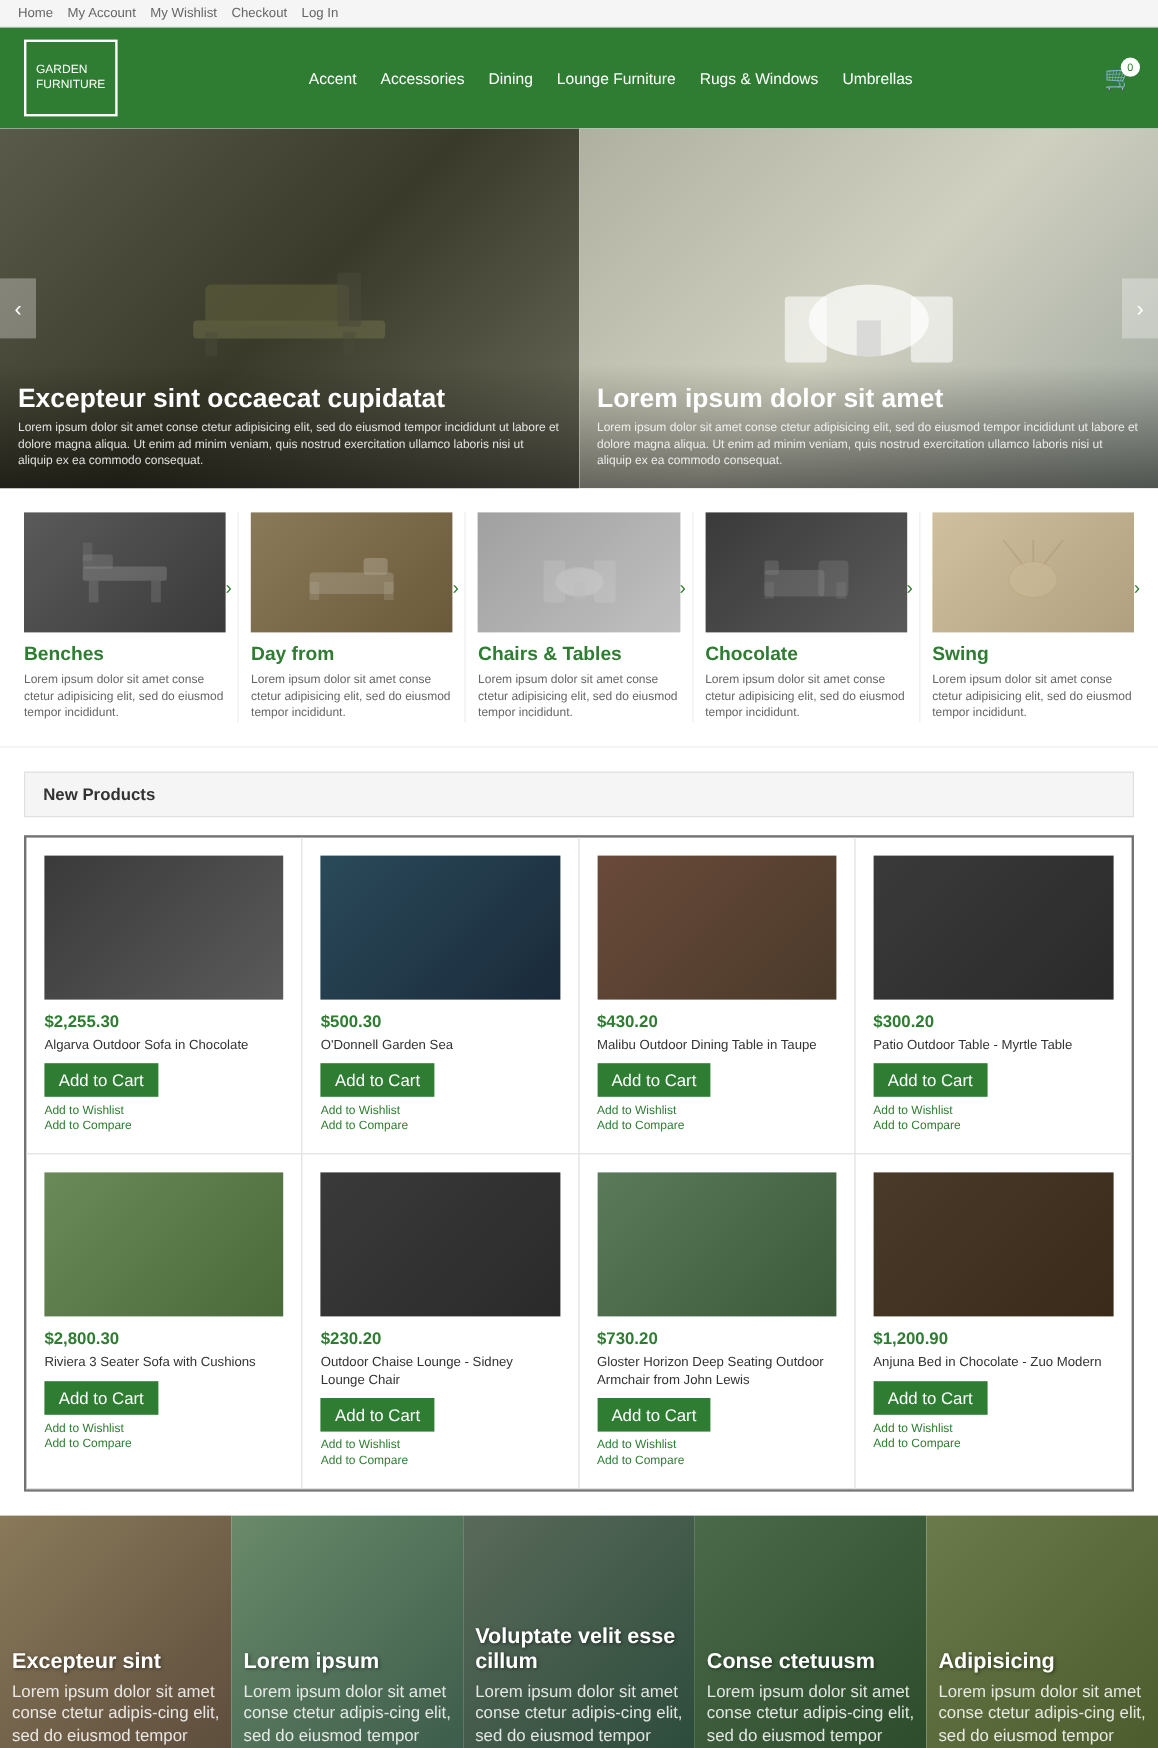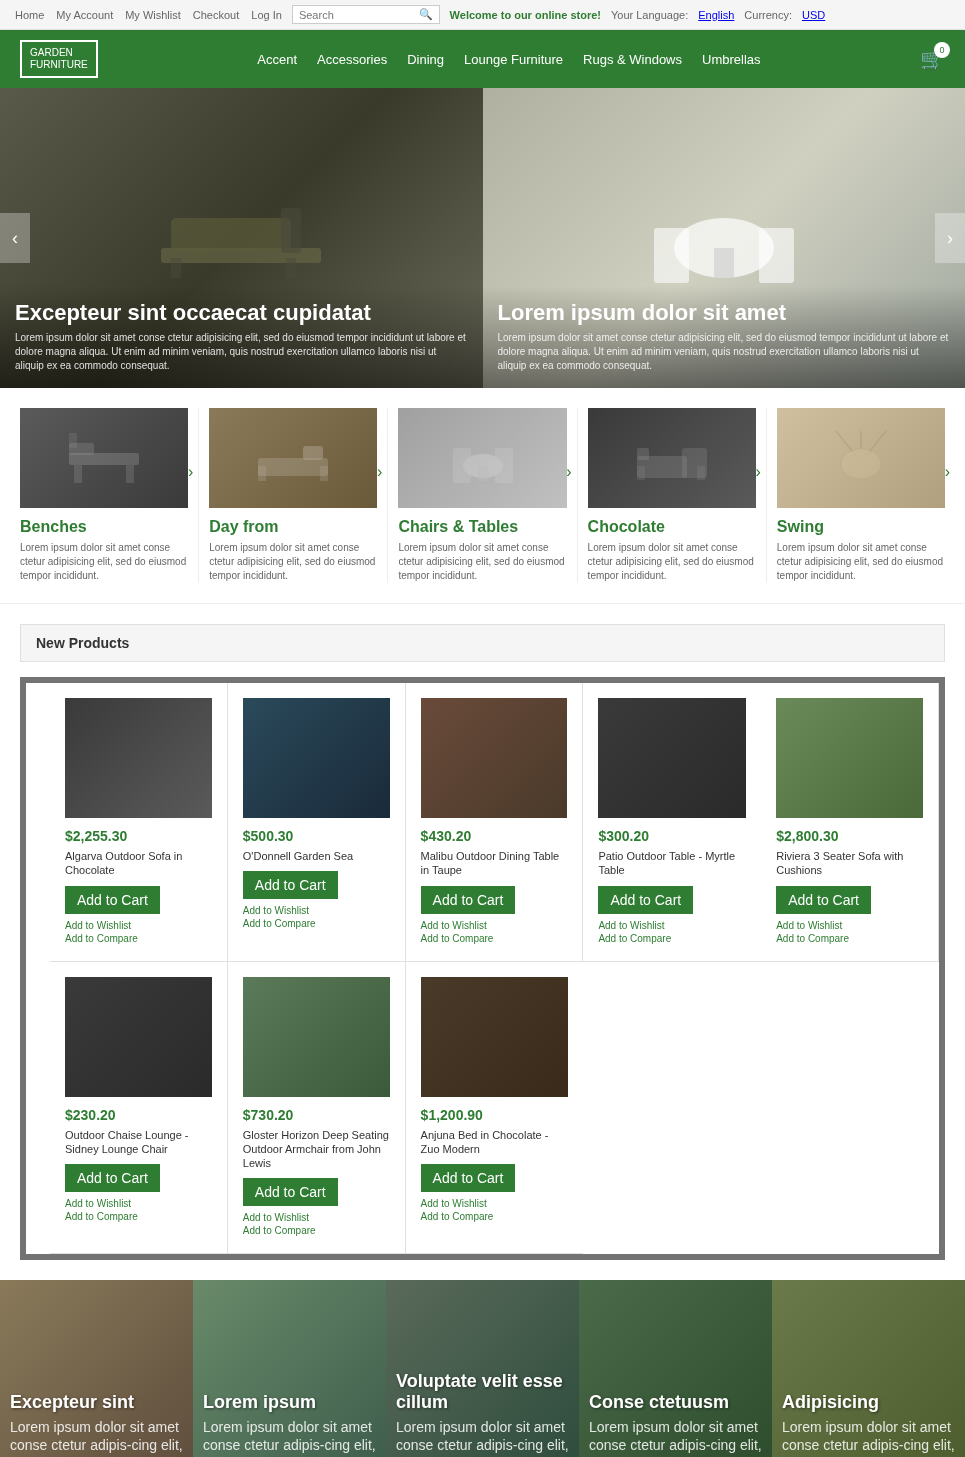--- a/index.html
+++ b/index.html
@@ -1,29 +1,29 @@
 <!DOCTYPE html>
 <html><head>
   <meta charset="utf-8">
   <style>
     * { margin: 0; padding: 0; box-sizing: border-box; }
     body { font-family: Arial, sans-serif; font-size: 12px; color: #333; background: #fff; width: 965px; }
 
     
-    .top-bar { background: #f5f5f5; border-bottom: 1px solid #e0e0e0; padding: 5px 15px; display: flex; align-items: center; font-size: 11px; color: #666; gap: 10px; }
+    .top-bar { background: #f5f5f5; border-bottom: 1px solid #e0e0e0; padding: 5px 15px; display: flex; justify-content: space-between; align-items: center; font-size: 11px; color: #666; }
     .top-bar-left { display: flex; gap: 12px; }
     .top-bar-left a { color: #666; text-decoration: none; }
     .top-bar-right { display: flex; align-items: center; gap: 10px; }
     .search-box { display: flex; align-items: center; border: 1px solid #ccc; background: #fff; padding: 2px 6px; }
     .search-box input { border: none; outline: none; font-size: 11px; width: 120px; }
     .welcome-text { color: #2e7d32; font-weight: bold; }
 
     
     .header { background: #2e7d32; padding: 10px 20px; display: flex; align-items: center; justify-content: space-between; }
-    .logo { border: 2px solid #fff; padding: 5px 8px; color: #fff; font-weight: bold; font-size: 14px; line-height: 1.2; }
+    .logo { border: 2px solid #fff; padding: 18px 8px; color: #fff; font-weight: bold; font-size: 14px; line-height: 1.2; }
     .logo span { font-size: 10px; font-weight: normal; display: block; }
     .nav { display: flex; gap: 20px; }
     .nav a { color: #fff; text-decoration: none; font-size: 13px; }
     .cart-icon { color: #fff; font-size: 20px; position: relative; }
     .cart-badge { background: #fff; color: #2e7d32; border-radius: 50%; width: 16px; height: 16px; font-size: 9px; display: flex; align-items: center; justify-content: center; position: absolute; top: -5px; right: -5px; }
 
     
     .hero { position: relative; display: flex; height: 300px; overflow: hidden; }
     .hero-left { width: 50%; position: relative; background: #bef264; overflow: hidden; }
     .hero-right { width: 50%; position: relative; background: #8a9a8a; overflow: hidden; }
@@ -44,21 +44,21 @@
     .category-item:last-child { border-right: none; }
     .category-img { width: 100%; height: 100px; background: #e8e8e8; margin-bottom: 10px; display: flex; align-items: center; justify-content: center; overflow: hidden; }
     .category-img svg { opacity: 0.4; }
     .category-title { color: #2e7d32; font-size: 16px; font-weight: bold; margin-bottom: 5px; }
     .category-desc { font-size: 10px; color: #666; line-height: 1.4; }
     .category-arrow { position: absolute; right: 5px; top: 55px; color: #2e7d32; font-size: 16px; }
 
     
     .new-products { padding: 20px; }
     .section-title-bar { background: #f5f5f5; border: 1px solid #e0e0e0; padding: 10px 15px; font-size: 14px; font-weight: bold; margin-bottom: 15px; }
-    .products-grid { display: grid; grid-template-columns: repeat(5, 1fr); gap: 0; border: 6px solid #737373; padding-left: 24px; }
+    .products-grid { display: grid; grid-template-columns: repeat(4, 1fr); gap: 0; border: 2px solid #737373; }
     .product-card { padding: 15px; border-right: 1px solid #e0e0e0; border-bottom: 1px solid #e0e0e0; }
     .product-card:nth-child(4n) { border-right: none; }
     .product-img { width: 100%; height: 120px; background: #f5f5f5; margin-bottom: 10px; display: flex; align-items: center; justify-content: center; }
     .product-price { color: #2e7d32; font-size: 14px; font-weight: bold; margin-bottom: 5px; }
     .product-name { font-size: 11px; color: #333; margin-bottom: 8px; line-height: 1.3; }
     .add-to-cart-btn { background: #2e7d32; color: #fff; border: none; padding: 6px 12px; font-size: 14px; cursor: pointer; margin-bottom: 6px; display: block; }
     .product-links { font-size: 10px; color: #2e7d32; }
     .product-links a { display: block; color: #2e7d32; text-decoration: none; margin-bottom: 2px; }
 
     
@@ -95,31 +95,20 @@
 </head>
 <body>
 
 <div class="top-bar">
   <div class="top-bar-left">
     <a href="#">Home</a>
     <a href="#">My Account</a>
     <a href="#">My Wishlist</a>
     <a href="#">Checkout</a>
     <a href="#">Log In</a>
-  </div>
-  <div class="top-bar-right">
-    <div class="search-box">
-      <input type="text" placeholder="Search" style="">
-      <span>🔍</span>
-    </div>
-    <span class="welcome-text">Welcome to our online store!</span>
-    <span>Your Language:</span>
-    <a href="#">English</a>
-    <span>Currency:</span>
-    <a href="#">USD</a>
   </div>
 </div>
 
 <div class="header">
   <div class="logo">
     <span>GARDEN</span>
     <span>FURNITURE</span>
   </div>
   <nav class="nav">
     <a href="#">Accent</a>

